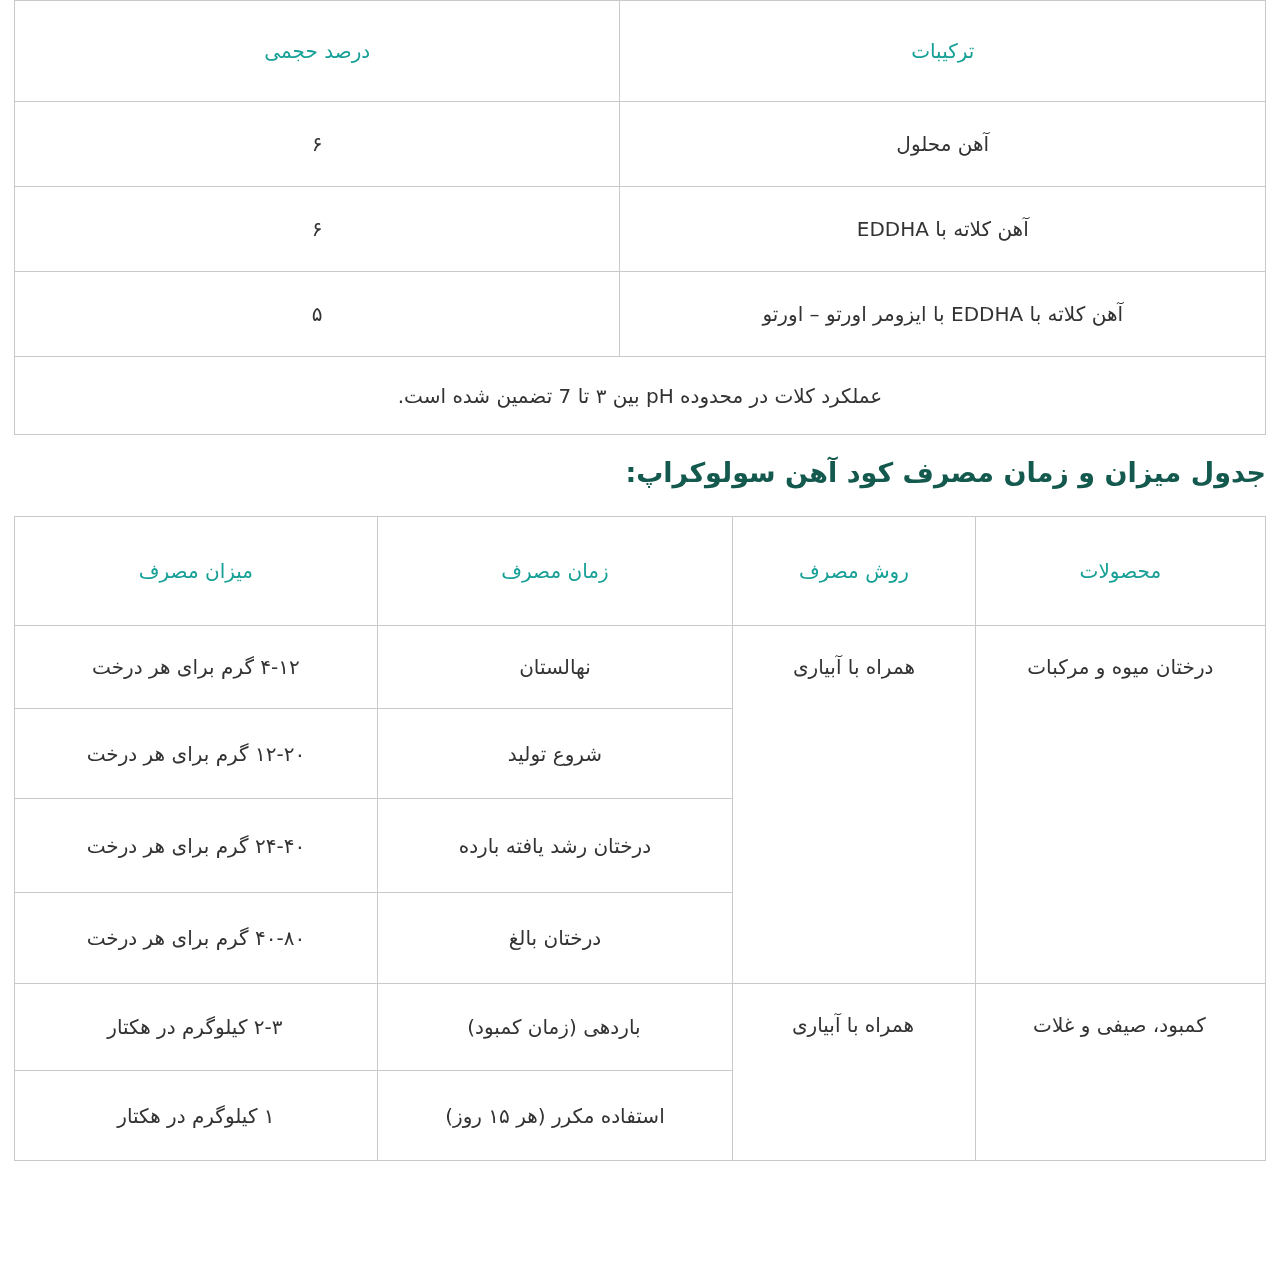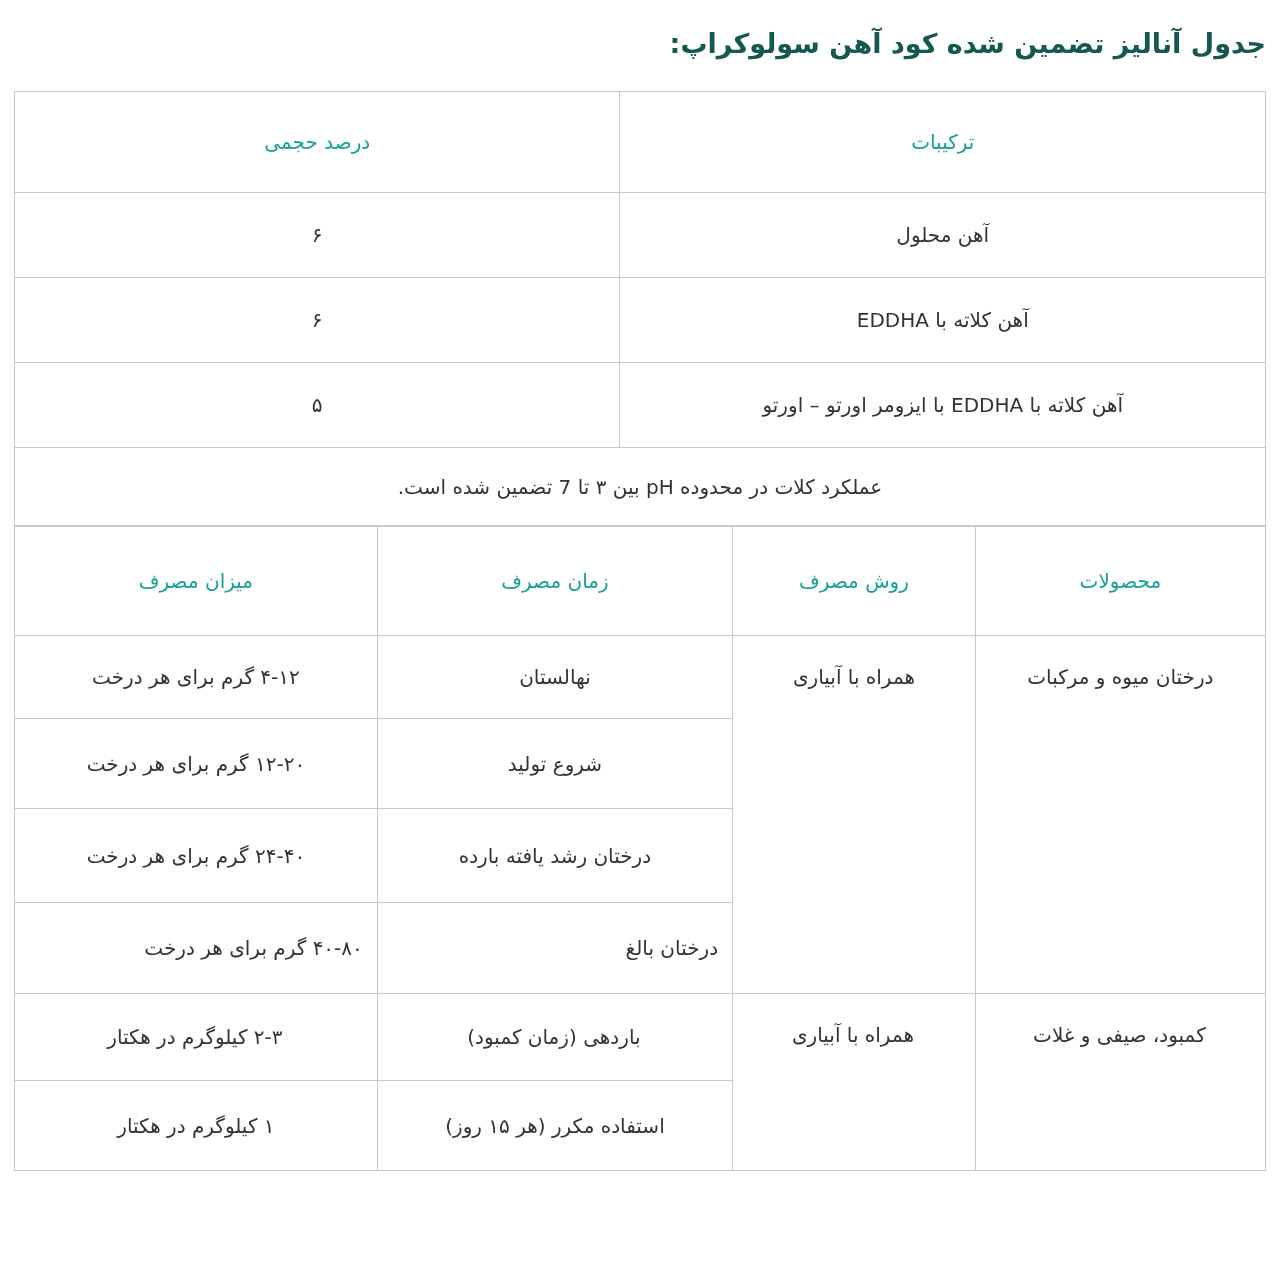--- a/index.html
+++ b/index.html
@@ -57,34 +57,33 @@
 
   
   .usage-table th { height: 109px; }
   .usage-table col.col-product { width: 23.2%; }
   .usage-table col.col-method  { width: 19.4%; }
   .usage-table col.col-time    { width: 28.4%; }
   .usage-table col.col-amount  { width: 29.0%; }
   .usage-table tr.r1 td { height: 83px; }
   .usage-table tr.r2 td { height: 90px; }
   .usage-table tr.r3 td { height: 94px; }
-  .usage-table tr.r4 td { height: 91px; text-align: right; }
+  .usage-table tr.r4 td { height: 91px; }
   .usage-table tr.r5 td { height: 87px; padding-left: 12px; }
   .usage-table tr.r6 td { height: 90px; }
   .usage-table td.merged {
     vertical-align: top;
     padding-top: 29px;
   }
 </style>
 </head>
 <body>
 
 <div class="page">
 
-  <h1 class="section-title title-analysis">جدول آنالیز تضمین شده کود آهن سولوکراپ:</h1>
 
   <table class="analysis-table">
     <colgroup>
       <col class="col-composition">
       <col class="col-percent">
     </colgroup>
     <thead>
       <tr>
         <th>ترکیبات</th>
         <th>درصد حجمی</th>
@@ -102,20 +101,21 @@
       <tr>
         <td>آهن کلاته با EDDHA با ایزومر اورتو – اورتو</td>
         <td>۵</td>
       </tr>
       <tr>
         <td class="note-cell" colspan="2">عملکرد کلات در محدوده pH بین ۳ تا 7 تضمین شده است.</td>
       </tr>
     </tbody>
   </table>
 
+  <h2 class="section-title title-usage">جدول میزان و زمان مصرف کود آهن سولوکراپ:</h2>
 
   <table class="usage-table">
     <colgroup>
       <col class="col-product">
       <col class="col-method">
       <col class="col-time">
       <col class="col-amount">
     </colgroup>
     <thead>
       <tr>

